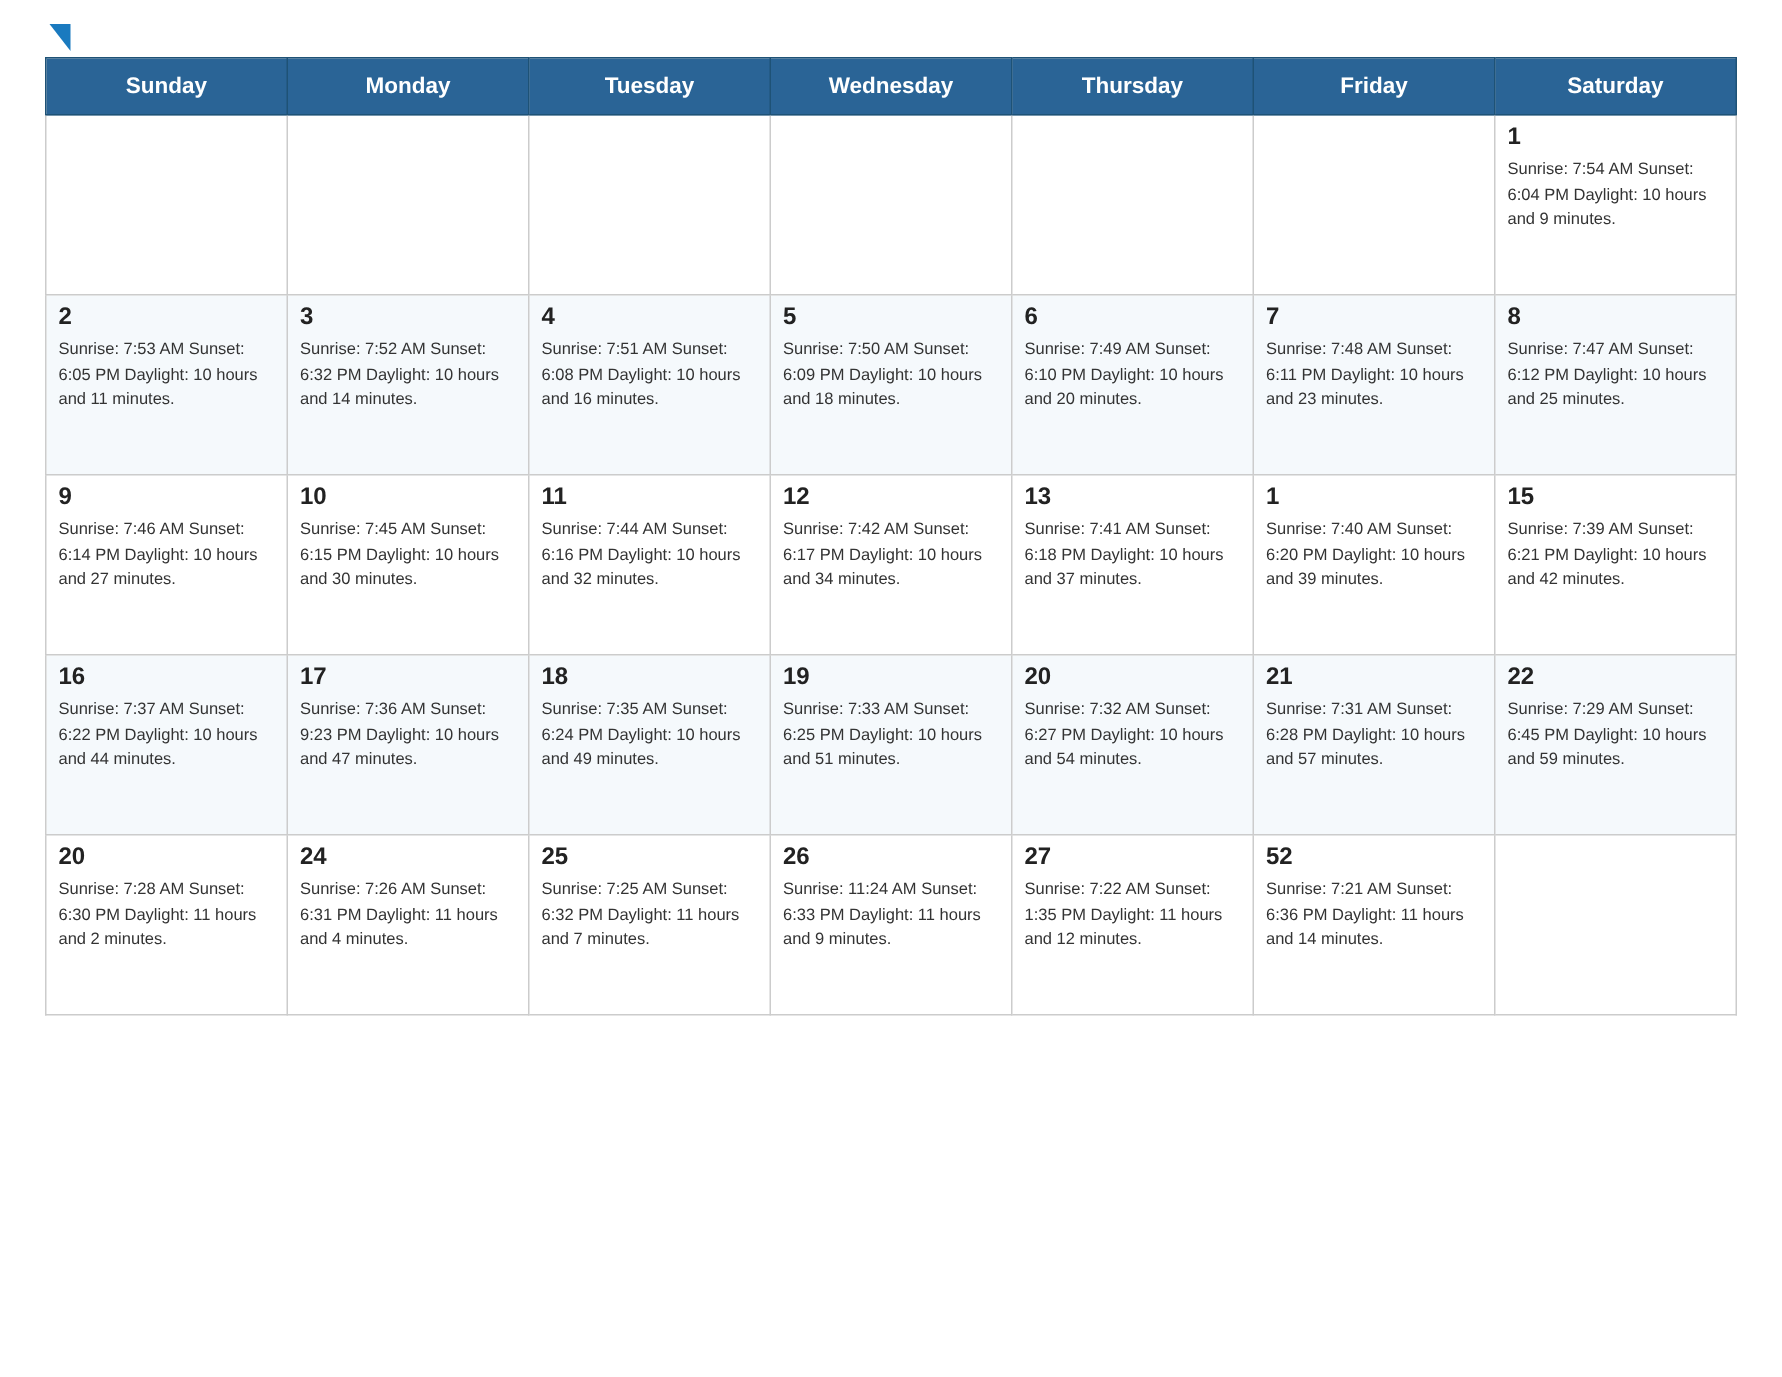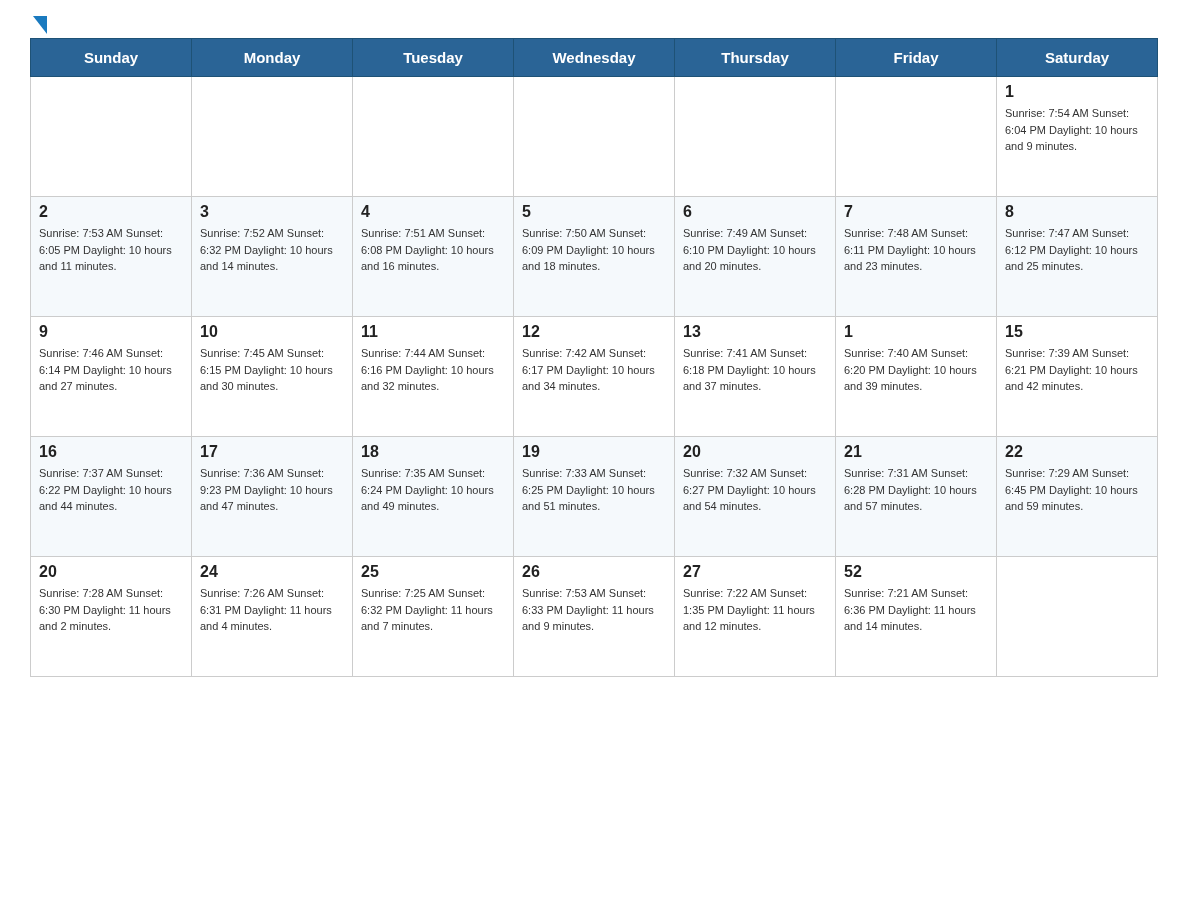--- a/index.html
+++ b/index.html
@@ -290,21 +290,21 @@
 Daylight: 11 hours and 4 minutes.</div>
         </td>
         <td>
           <div class="day-number">25</div>
           <div class="day-info">Sunrise: 7:25 AM
 Sunset: 6:32 PM
 Daylight: 11 hours and 7 minutes.</div>
         </td>
         <td>
           <div class="day-number">26</div>
-          <div class="day-info">Sunrise: 7:53 AM
+          <div class="day-info">Sunrise: 11:24 AM
 Sunset: 6:33 PM
 Daylight: 11 hours and 9 minutes.</div>
         </td>
         <td>
           <div class="day-number">27</div>
           <div class="day-info">Sunrise: 7:22 AM
 Sunset: 1:35 PM
 Daylight: 11 hours and 12 minutes.</div>
         </td>
         <td>

